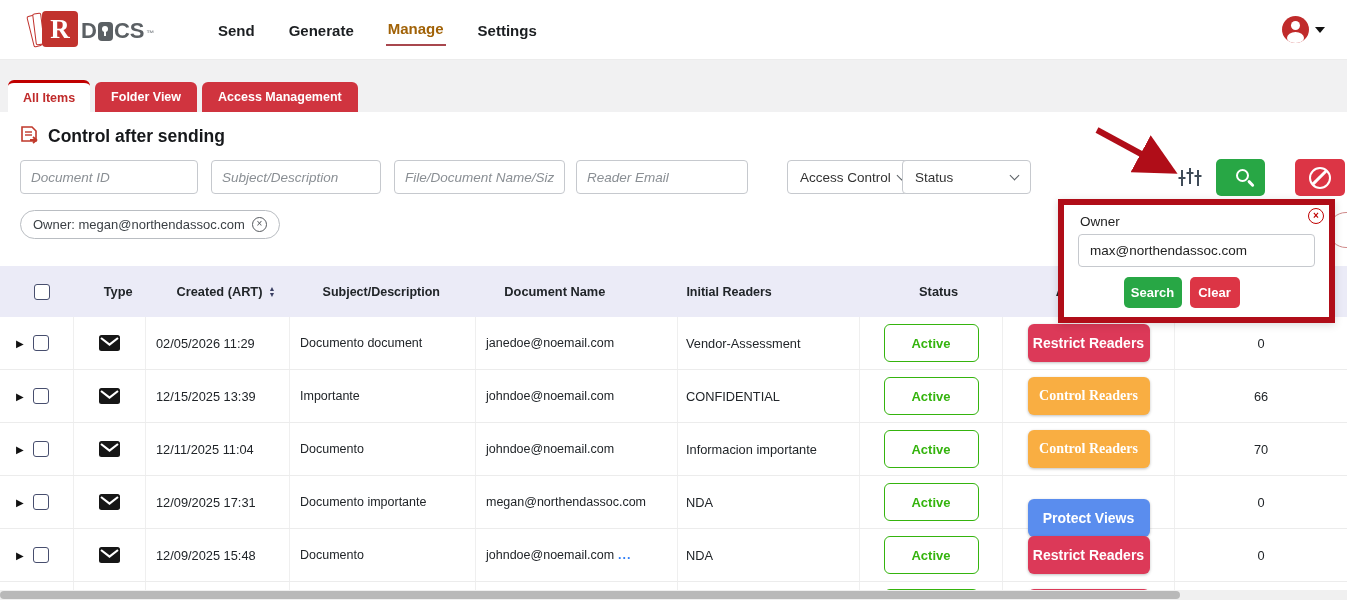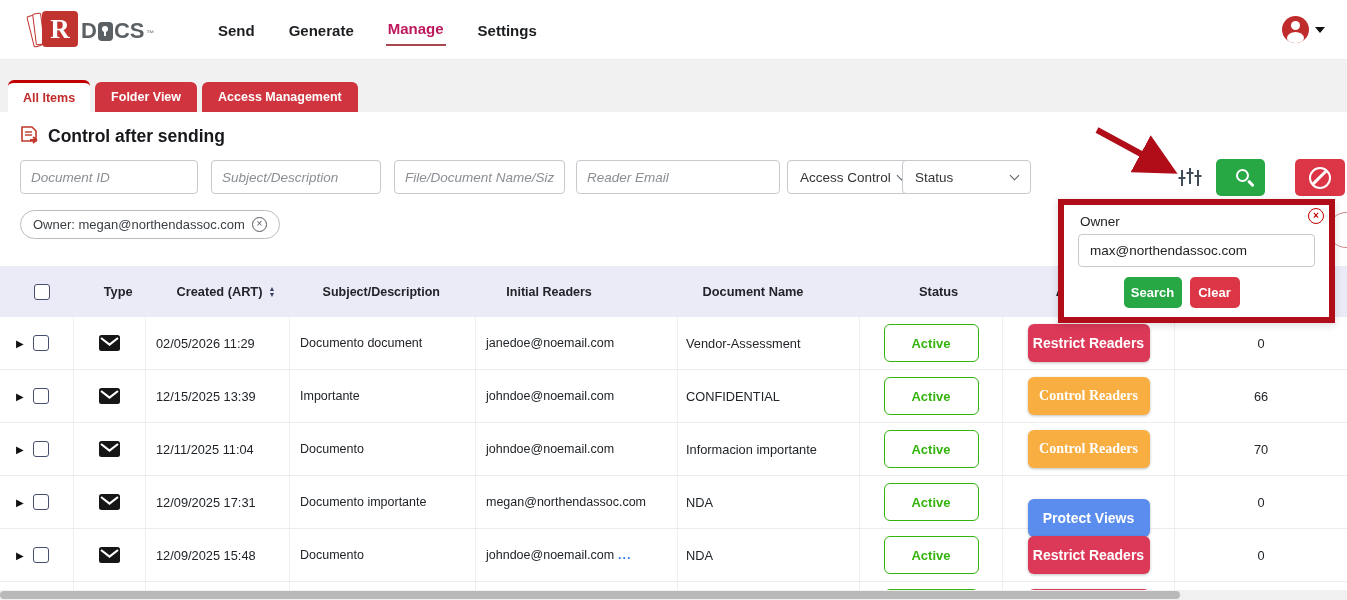--- a/index.html
+++ b/index.html
@@ -20,21 +20,21 @@
   .logo-docs { display:flex; align-items:center; margin-left:3px; margin-top:7px;
     color:#5b6064; font-weight:bold; font-size:22px; letter-spacing:0px; }
   .logo-lock { width:15px; height:19px; background:#5b6064; border-radius:4px; margin:0 1px;
     position:relative; }
   .logo-lock::before { content:""; position:absolute; left:4.5px; top:4px; width:6px; height:6px;
     border-radius:50%; background:#fff; }
   .logo-lock::after { content:""; position:absolute; left:6.5px; top:8px; width:2px; height:6px; background:#fff; }
   .logo-tm { font-size:8px; color:#8a8f93; margin-left:2px; margin-top:4px; font-weight:bold; }
   .nav-links { position:absolute; left:216px; top:0; height:60px; display:flex; gap:30px; align-items:center; }
   .nav-link { font-size:15px; font-weight:bold; color:#1b1e21; cursor:pointer; padding:6px 2px; }
-  .nav-link.active { color:#be185d; border-bottom:2px solid #a8474e; padding-bottom:7px; }
+  .nav-link.active { color:#a16207; border-bottom:2px solid #a8474e; padding-bottom:7px; }
   .user-area { position:absolute; right:22px; top:16px; display:flex; align-items:center; gap:6px; }
   .avatar { width:27px; height:27px; border-radius:50%; background:#c02b2b; position:relative; overflow:hidden; }
   .avatar::before { content:""; position:absolute; left:9px; top:5px; width:9px; height:9px; border-radius:50%; background:#fff; }
   .avatar::after { content:""; position:absolute; left:5px; top:16px; width:17px; height:12px; border-radius:50%; background:#fff; }
   .caret-down { width:0; height:0; border-left:5px solid transparent; border-right:5px solid transparent; border-top:6px solid #111; }
 
   
   .tabstrip { position:absolute; left:0; top:60px; width:1347px; height:52px; background:#f1f1f2;
     display:flex; align-items:flex-end; padding-left:8px; gap:5px; }
   .tab { border-radius:6px 6px 0 0; font-weight:bold; cursor:pointer; display:flex; align-items:center; justify-content:center; }
@@ -179,21 +179,21 @@
     <line x1="5" y1="6" x2="12" y2="6" stroke="#c0392b" stroke-width="1.4"></line>
     <line x1="5" y1="9" x2="12" y2="9" stroke="#c0392b" stroke-width="1.4"></line>
     <path d="M10 14 h6 m-3 -3 l3.4 3 l-3.4 3" fill="none" stroke="#c0392b" stroke-width="1.8"></path>
   </svg>
   <span class="heading-title">Control after sending</span>
 </div>
 
 <input class="f-input" style="left: 20px; width: 178px;" placeholder="Document ID">
 <input class="f-input" style="left: 211px; width: 170px;" placeholder="Subject/Description">
 <input class="f-input" style="left: 394px; width: 171px;" placeholder="File/Document Name/Size">
-<input class="f-input" style="left: 576px; width: 204px;" placeholder="Reader Email">
+<input class="f-input" style="left: 576px; width: 172px;" placeholder="Reader Email">
 <div class="f-select" style="left:787px;width:131px;">
   <span>Access Control</span>
   <span class="chev"></span>
 </div>
 <div class="f-select" style="left:902px;width:129px;">
   <span>Status</span>
   <span class="chev"></span>
 </div>
 
 <div class="chip">
@@ -245,22 +245,22 @@
     </div>
   <div class="c c2">Type</div>
   <div class="c c3">
     <span>Created (ART)</span>
     <span class="sort">
         <span>▲</span>
         <span>▼</span>
       </span>
   </div>
   <div class="c c4">Subject/Description</div>
+  <div class="c c6">Document Name</div>
   <div class="c c5">Initial Readers</div>
-  <div class="c c6">Document Name</div>
   <div class="c c7">Status</div>
   <div class="c c8">Actions</div>
   <div class="c c9"></div>
 </div>
 
 <div class="trows">
 
   <div class="trow">
     <div class="c c1">
       <span class="expander">▶</span>

